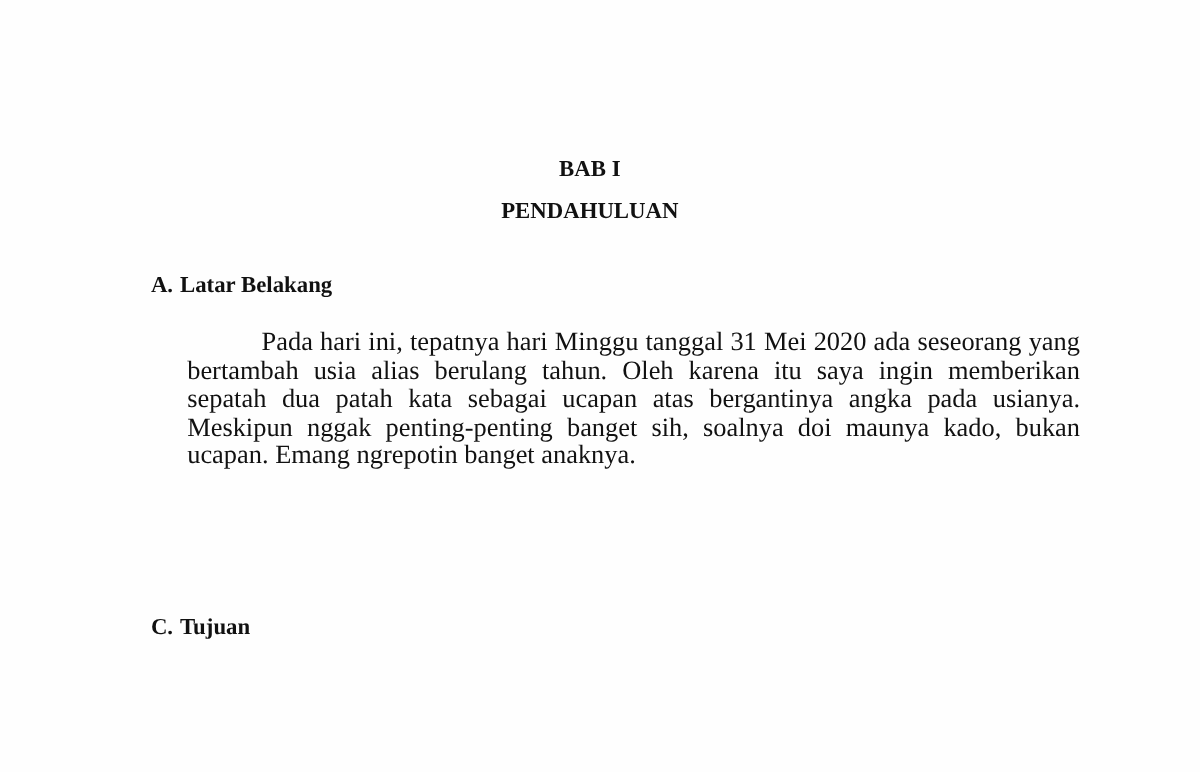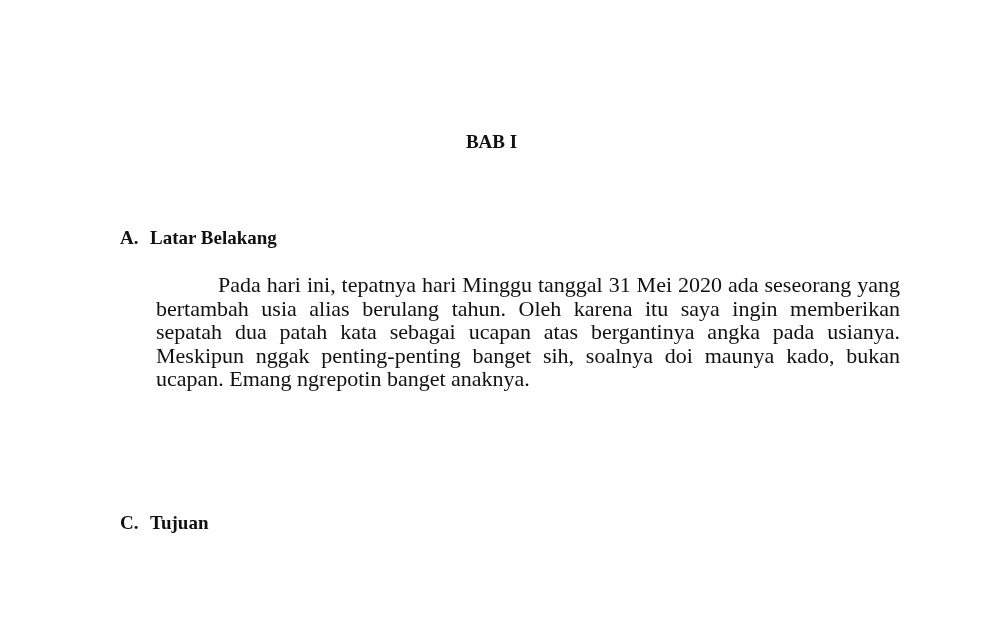--- a/index.html
+++ b/index.html
@@ -1,29 +1,30 @@
 <!DOCTYPE html>
 <html><head>
 <meta charset="utf-8">
 <style>
   html, body { margin:0; padding:0; }
   body { width:1000px; height:643px; background:#fefefe; overflow:hidden; position:relative;
     font-family:"Liberation Serif", serif; color:#111; }
   .page { position:absolute; left:0; top:0; width:1000px; height:643px;padding-left:14px; }
   .title { position:absolute; left:0; width:983px; text-align:center; font-weight:bold; font-size:19px; }
-  .heading { position:absolute; left:120px; font-weight:bold; font-size:19px; }
+  .heading { position:absolute; left:120px; font-weight:bold; font-size:19px;text-align:center; }
   .heading .num { display:inline-block; }
   .para { position:absolute; left:156px; width:744px; font-size:22px; line-height:23.6px; text-align:justify; }
   .para.indent { text-indent:62px; }
 </style>
 </head>
 <body>
 
 <div class="page">
   <div class="title" style="top:131px;">BAB I</div>
+  <div class="title" style="top:166px;">PENDAHULUAN</div>
 
   <div class="heading" style="top:227px;">
     <span class="num" style="width:30px;">A.</span><span>Latar Belakang</span>
   </div>
   <div class="para indent" style="top:273px;">Pada hari ini, tepatnya hari Minggu tanggal 31 Mei 2020 ada seseorang yang bertambah usia alias berulang tahun. Oleh karena itu saya ingin memberikan sepatah dua patah kata sebagai ucapan atas bergantinya angka pada usianya. Meskipun nggak penting-penting banget sih, soalnya doi maunya kado, bukan ucapan. Emang ngrepotin banget anaknya.</div>
 
 
   <div class="heading" style="top:512px;">
     <span class="num" style="width:30px;">C.</span><span>Tujuan</span>
   </div>

